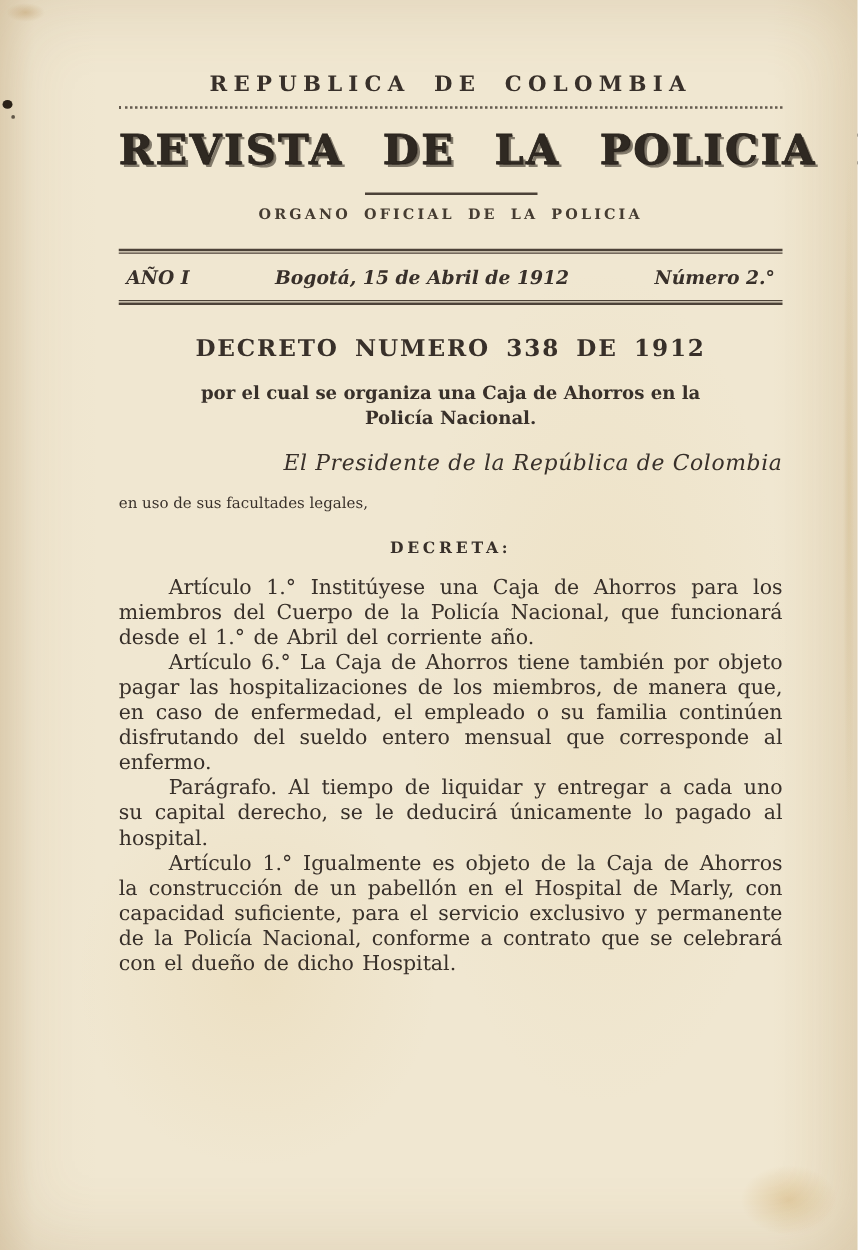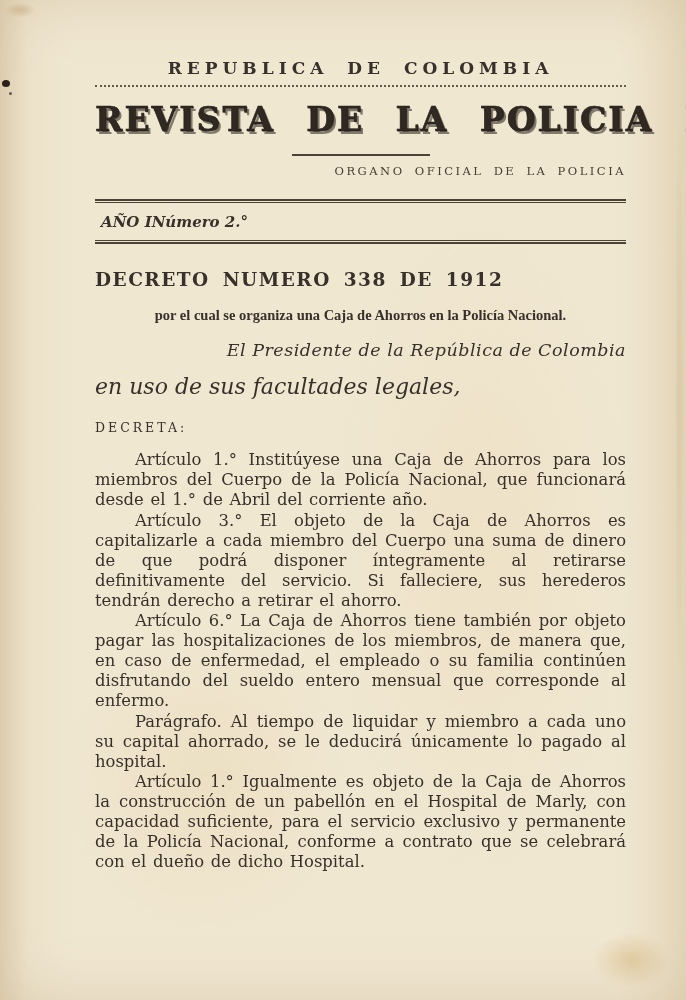--- a/index.html
+++ b/index.html
@@ -61,76 +61,76 @@
     -webkit-text-stroke: 0.6px #241e18;
     text-shadow: 2.5px 2.5px 0 rgba(40,32,24,0.55), 1px 1px 0 rgba(40,32,24,0.4);
   }
   .short-rule {
     width: 138px;
     margin: 15px auto 0;
     border-top: 2px solid var(--rule);
   }
   .organ {
     margin-top: 8px;
-    text-align: right;
+    text-align: center;
     font-size: 11.5px;
-    font-weight: normal;
+    font-weight: bold;
     letter-spacing: 2.5px;
     word-spacing: 4px;
     color: #453c32;
   }
   
   .double-rule {
     height: 4px;
     border-top: 2px solid var(--rule);
     border-bottom: 1px solid var(--rule);
   }
   .double-rule.top { margin-top: 21px; }
   .double-rule.bottom { height: 4px; border-top: 1px solid var(--rule); border-bottom: 2px solid var(--rule); }
   .issue-row {
     display: flex;
+    justify-content: space-between;
     align-items: baseline;
     padding: 10px 6px 9px 6px;
     font-style: italic;
     font-weight: bold;
     font-size: 15px;
   }
   
   .decree-title {
     margin-top: 25px;
-    text-align: left;
+    text-align: center;
     font-size: 18.5px;
     font-weight: 600;
     letter-spacing: 1.5px;
     word-spacing: 5px;
   }
   .decree-subtitle {
     margin: 15px auto 0;
     max-width: 450px;
     text-align: center;
     font-weight: bold;
     font-size: 14.5px;
     line-height: 1.4;
-    font-family: Liberation Serif, serif;
   }
   .decree-authority {
     margin-top: 15px;
     text-align: right;
     font-style: italic;
     font-size: 17.5px;
     letter-spacing: .5px;
   }
   .decree-preamble {
     margin-top: 14px;
-    font-size: 22px;
-    font-style: italic;
+    font-size: 12px;
   }
   .decree-enactment {
     margin-top: 21px;
-    font-weight: normal;
+    text-align: center;
+    font-weight: bold;
     font-size: 12.5px;
     letter-spacing: 3px;
   }
   .body-text { margin-top: 15px; }
   .body-par {
     font-size: 16.4px;
     line-height: 1.225;
     text-align: justify;
     text-indent: 40px;
     word-spacing: 1.5px;
@@ -148,33 +148,33 @@
     <div class="dotted-rule"></div>
     <h1 class="main-title">REVISTA DE LA POLICIA NACIONAL</h1>
     <div class="short-rule"></div>
     <div class="organ">ORGANO OFICIAL DE LA POLICIA</div>
   </header>
 
   <section>
     <div class="double-rule top"></div>
     <div class="issue-row">
       <span>AÑO I</span>
+      <span>Bogotá, 15 de Abril de 1912</span>
       <span>Número 2.°</span>
     </div>
     <div class="double-rule bottom"></div>
   </section>
 
   <main>
     <h2 class="decree-title">DECRETO NUMERO 338 DE 1912</h2>
     <p class="decree-subtitle">por el cual se organiza una Caja de Ahorros en la Policía Nacional.</p>
     <p class="decree-authority">El Presidente de la República de Colombia</p>
     <p class="decree-preamble">en uso de sus facultades legales,</p>
     <p class="decree-enactment">DECRETA:</p>
 
     <div class="body-text">
       <p class="body-par">Artículo 1.° Institúyese una Caja de Ahorros para los miembros del Cuerpo de la Policía Nacional, que funcionará desde el 1.° de Abril del corriente año.</p>
-      <p class="body-par">Artículo 3.° El objeto de la Caja de Ahorros es capitalizarle a cada miembro del Cuerpo una suma de dinero de que podrá disponer íntegramente al retirarse definitivamente del servicio. Si falleciere, sus herederos tendrán derecho a retirar el ahorro.</p>
       <p class="body-par">Artículo 6.° La Caja de Ahorros tiene también por objeto pagar las hospitalizaciones de los miembros, de manera que, en caso de enfermedad, el empleado o su familia continúen disfrutando del sueldo entero mensual que corresponde al enfermo.</p>
-      <p class="body-par">Parágrafo. Al tiempo de liquidar y miembro a cada uno su capital ahorrado, se le deducirá únicamente lo pagado al hospital.</p>
+      <p class="body-par">Parágrafo. Al tiempo de liquidar y entregar a cada uno su capital derecho, se le deducirá únicamente lo pagado al hospital.</p>
       <p class="body-par">Artículo 1.° Igualmente es objeto de la Caja de Ahorros la construcción de un pabellón en el Hospital de Marly, con capacidad suficiente, para el servicio exclusivo y permanente de la Policía Nacional, conforme a contrato que se celebrará con el dueño de dicho Hospital.</p>
     </div>
   </main>
 </div>
 
 </body></html>

